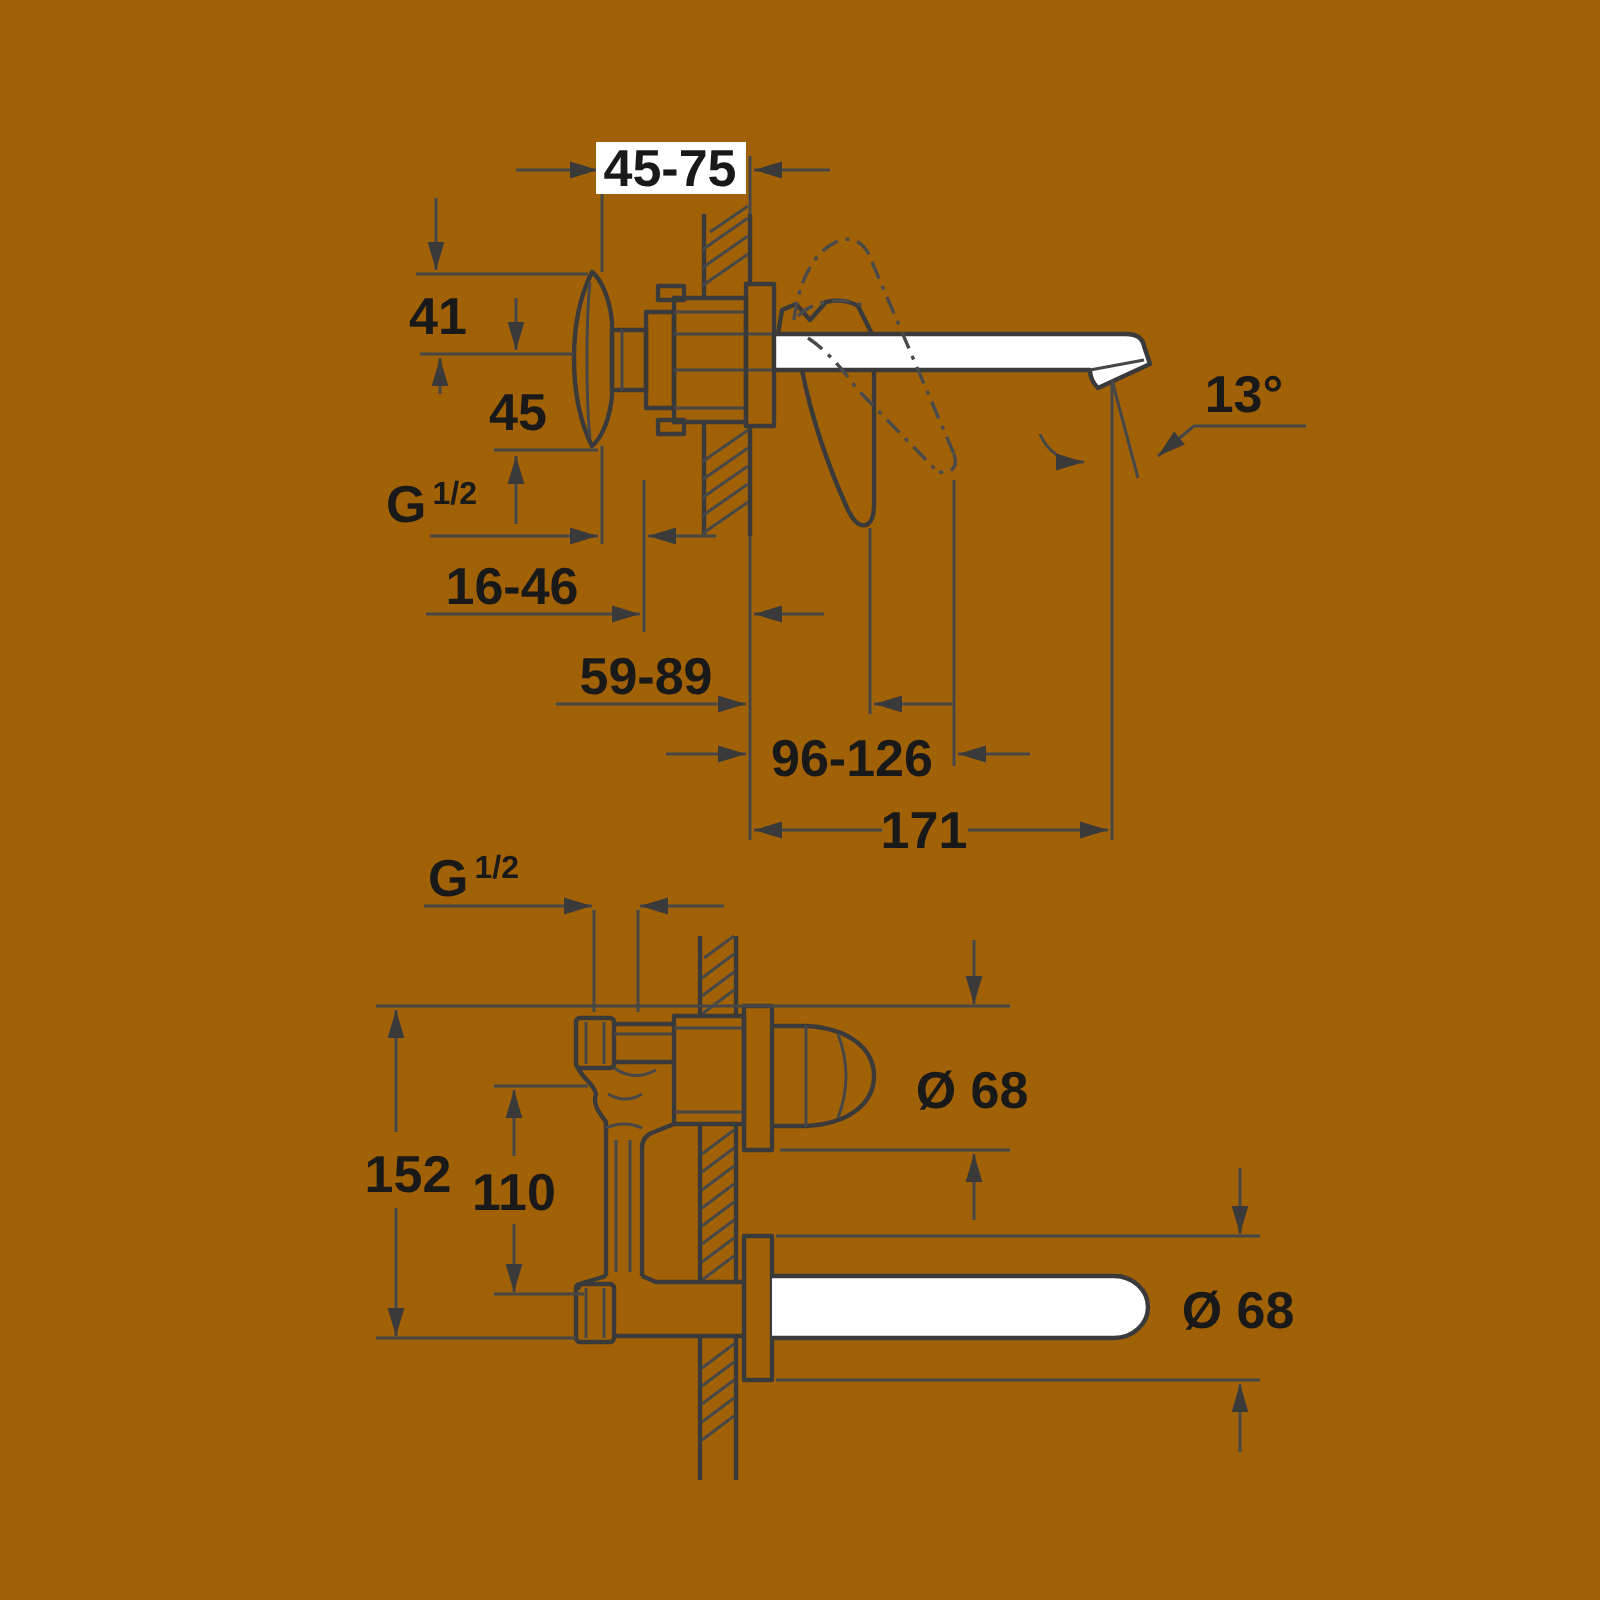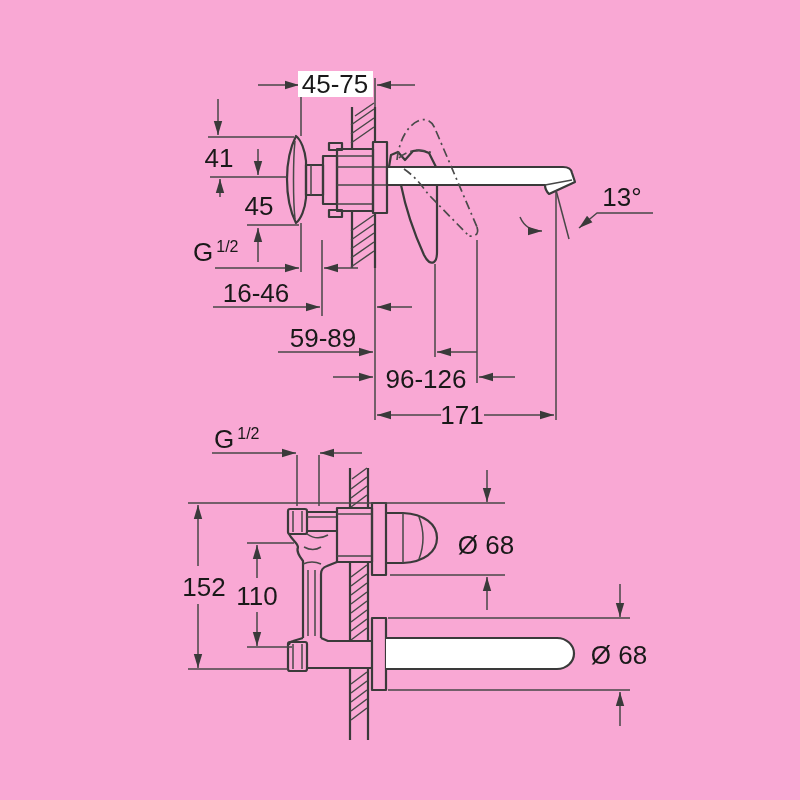--- a/index.html
+++ b/index.html
@@ -1,17 +1,17 @@
 <!DOCTYPE html>
 <html><head>
 <meta charset="utf-8">
 <style>
   html,body{margin:0;padding:0;background:#ffffff;}
-  .stage{width:800px;height:800px;background:#f9a8d4;position:relative;overflow:hidden;
-         font-family:"Liberation Sans", sans-serif;}
+  .stage{width:800px;height:800px;background:#a16207;position:relative;overflow:hidden;
+         font-family:"Liberation Sans", sans-serif;font-weight:bold;}
   svg{display:block;}
   .s2{stroke:#3a3a3a;stroke-width:2.2;fill:none;stroke-linejoin:round;stroke-linecap:butt;}
   .s1{stroke:#474747;stroke-width:1.5;fill:none;stroke-linejoin:round;}
   .h1{stroke:#474747;stroke-width:1.5;fill:none;}
   .dash{stroke:#4a4a4a;stroke-width:1.7;fill:none;stroke-dasharray:9 4 2 4;stroke-linejoin:round;}
   .wf{fill:#ffffff;}
   .dim{font-size:26px;fill:#191919;text-anchor:middle;}
   .start{text-anchor:start;}
   .frac{font-size:16px;}
 </style>

